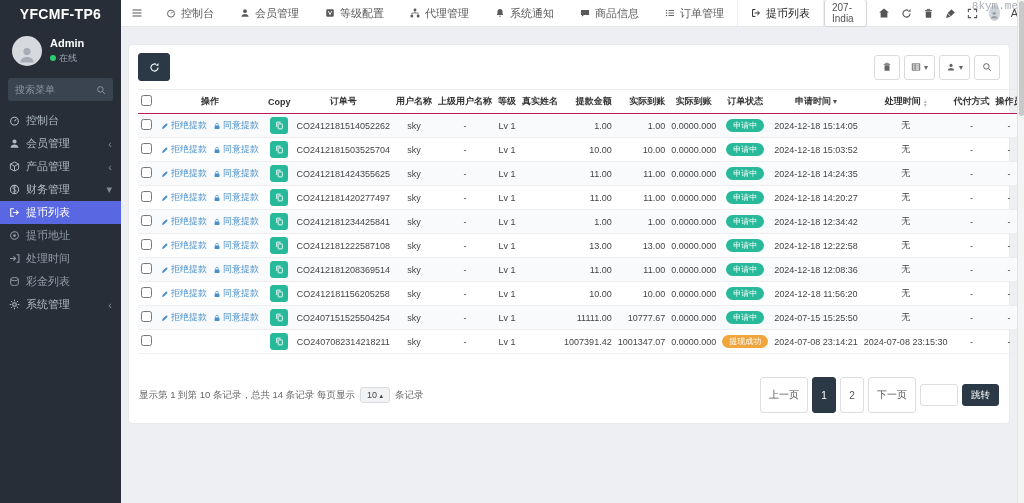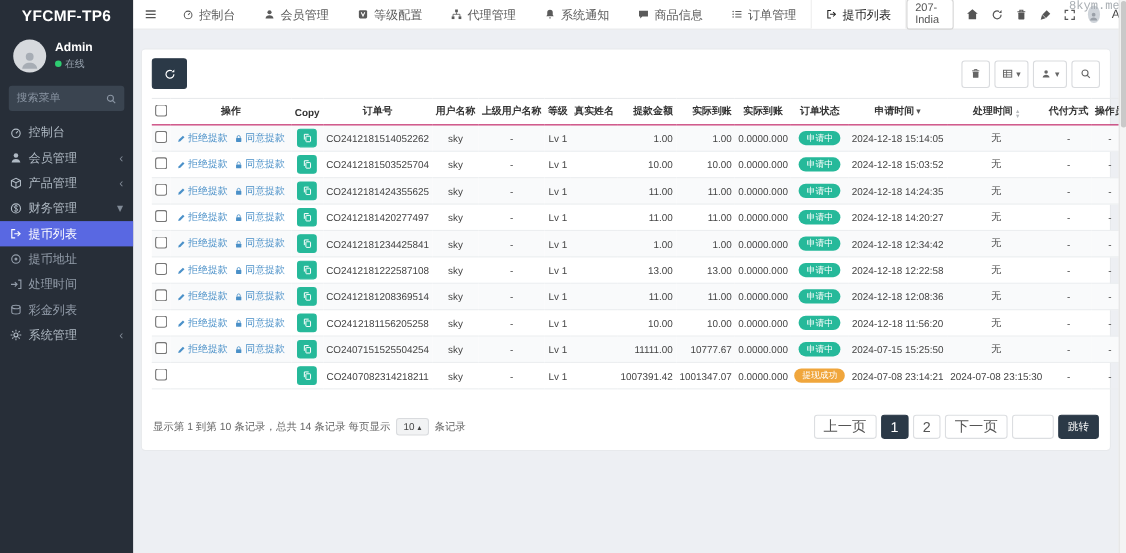--- a/index.html
+++ b/index.html
@@ -58,21 +58,21 @@
   .badge.green { background:#26b99a; }
   .badge.orange { background:#f0a63c; }
   .sort-caret { font-size:8px; color:#555; margin-left:2px; }
   .sort-both { display:inline-flex; flex-direction:column; line-height:4px; font-size:6px; color:#b9bcc0; margin-left:3px; vertical-align:1px; }
   input[type=checkbox] { width:11px; height:11px; cursor:pointer; }
 
   
   .tfoot { display:flex; align-items:center; margin-top:21px; padding:2px 1px 4px 1px; font-size:9.5px; color:#666; }
   .psize { border:1px solid #d9dbde; background:#f2f3f4; border-radius:3px; padding:2px 6px; margin:0 5px; font-size:9px; color:#444; cursor:pointer; }
   .pager { margin-left:auto; display:flex; align-items:center; gap:4px; }
-  .pbtn { min-width:24px; height:22px; padding:0 8px; border:1px solid #dcdee1; background:#fff; border-radius:3px; font-size:13px; color:#555; display:flex; align-items:center; justify-content:center; cursor:pointer; }
+  .pbtn { min-width:24px; height:36px; padding:0 8px; border:1px solid #dcdee1; background:#fff; border-radius:3px; font-size:10px; color:#555; display:flex; align-items:center; justify-content:center; cursor:pointer; }
   .pbtn.pactive { background:#2b3947; border-color:#2b3947; color:#fff; }
   .jump-input { width:38px; height:22px; border:1px solid #dcdee1; border-radius:3px; outline:none; padding:0 4px; font-size:9.5px; }
   .jump-btn { height:22px; padding:0 8px; background:#2b3947; border:1px solid #2b3947; border-radius:3px; color:#fff; font-size:9.5px; display:flex; align-items:center; cursor:pointer; }
 
   
   .vscroll { position:absolute; right:0; top:0; width:7px; height:503px; background:#f4f4f4; border-left:1px solid #e4e4e4; z-index:60; }
   .vthumb { width:5px; height:115px; margin:1px auto 0 auto; background:#c9c9c9; border-radius:3px; }
 </style>
 </head>
 <body>

